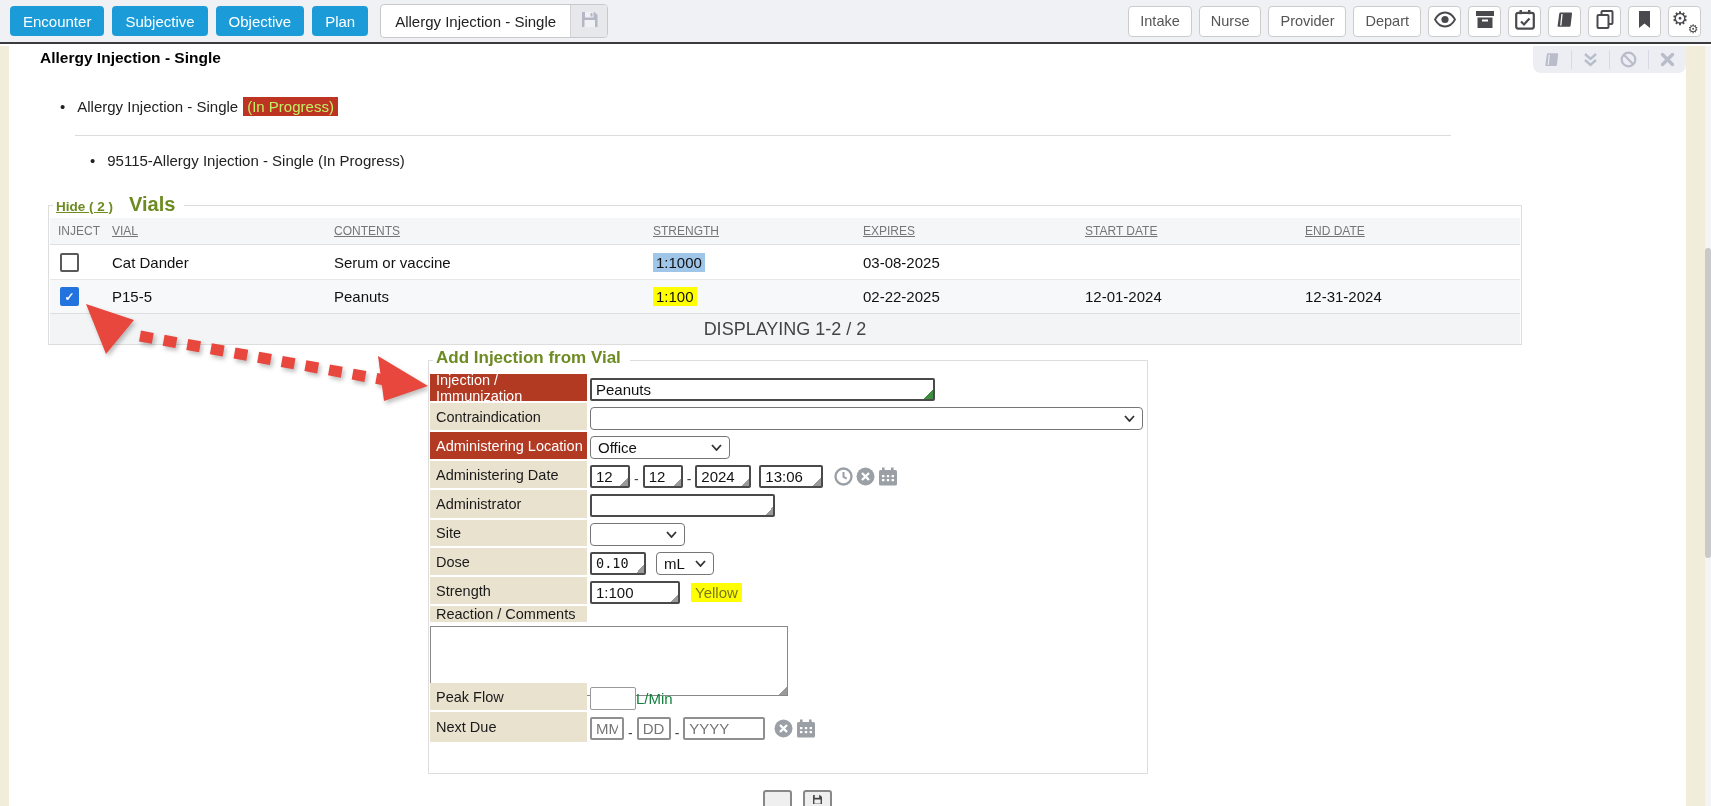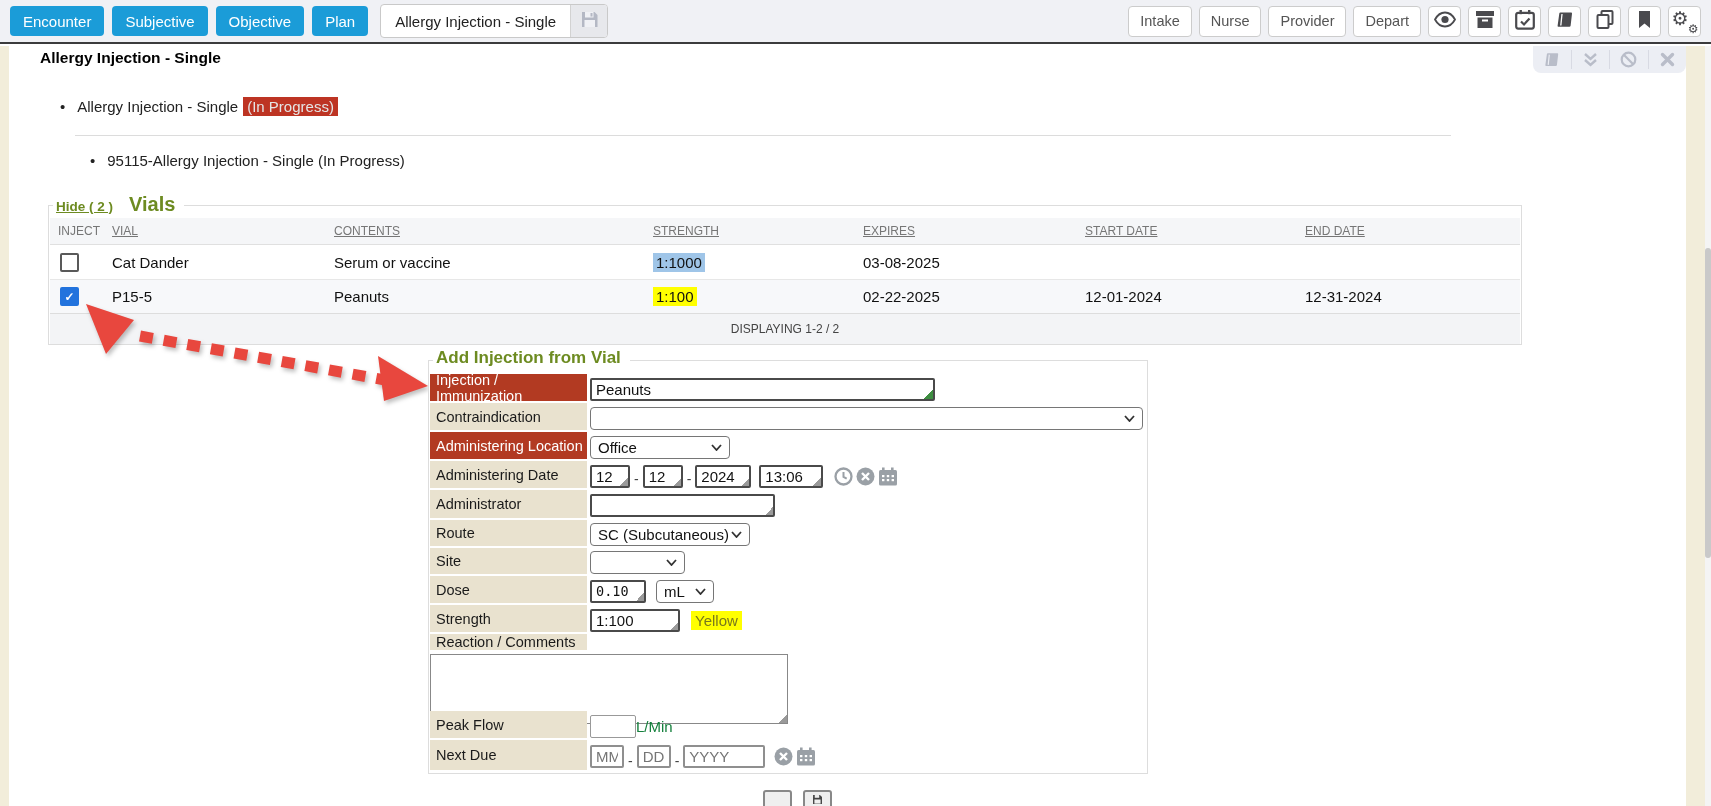--- a/index.html
+++ b/index.html
@@ -35,21 +35,21 @@
 
   
   .beige-left{position:absolute;left:0;top:46px;width:9px;height:760px;background:#f2edda;}
   .beige-right{position:absolute;left:1686px;top:46px;width:20px;height:760px;background:#f2edda;}
   .scrollbar{position:absolute;left:1705px;top:46px;width:6px;height:760px;background:#f4f4f4;}
   .scroll-thumb{position:absolute;left:0;top:202px;width:6px;height:310px;background:#c9c9c9;border-radius:3px;}
 
   
   .bullet{position:absolute;display:flex;align-items:center;font-size:15px;color:#222;}
   .bullet .dot{font-size:15px;margin-right:12px;color:#222;}
-  .badge-red{background:#bd3423;color:#e5e5e5;padding:1px 4px;margin-left:5px;}
+  .badge-red{background:#bd3423;color:#bef264;padding:1px 4px;margin-left:5px;}
   .hr1{position:absolute;left:75px;top:135px;width:1376px;height:1px;background:#dcdcdc;}
 
   
   .fset{position:absolute;border:1px solid #ddd;background:#fff;box-sizing:border-box;}
   .legend{position:absolute;top:-13px;left:4px;background:#fff;padding:0 9px 0 3px;
     display:flex;align-items:baseline;gap:16px;white-space:nowrap;}
   .olive{color:#6d8b21;}
   .hide-link{font-size:13.5px;font-weight:bold;text-decoration:underline;cursor:pointer;}
   .vials-title{font-size:20px;font-weight:bold;}
   .form-title{font-size:17px;font-weight:bold;}
@@ -59,21 +59,21 @@
   .trow{display:flex;align-items:center;box-sizing:border-box;}
   .thead{height:27px;background:#f5f6f8;border-bottom:1px solid #e0e0e0;color:#767676;font-size:12px;}
   .thlink{text-decoration:underline;cursor:pointer;}
   .c1{width:62px;padding-left:8px;box-sizing:border-box;}
   .c2{width:222px;}.c3{width:319px;}.c4{width:210px;}.c5{width:222px;}.c6{width:220px;}
   .c7{flex:1;}
   .vrow{height:34px;font-size:15px;color:#111;}
   .vrow1{background:#fff;}
   .vrow2{background:#f7f8fa;border-top:1px solid #e7e7e7;}
   .vfoot{height:31px;background:#f3f4f6;border-top:1px solid #ddd;justify-content:center;
-    font-size:12px;color:#444;}
+    font-size:18px;color:#444;}
   .cb{width:15px;height:15px;border:2px solid #595959;border-radius:2px;background:#fff;
     margin-left:10px;display:flex;align-items:center;justify-content:center;cursor:pointer;}
   .cb .tick{display:none;font-size:12px;line-height:1;color:#fff;font-weight:bold;}
   .cb.checked{background:#2273dd;border-color:#2273dd;}
   .cb.checked .tick{display:block;}
   .hl-blue{background:#9fc5e8;padding:1px 3px;}
   .hl-yellow{background:#ffff00;padding:1px 3px;}
 
   
   .arrow-svg{position:absolute;left:78px;top:298px;filter:drop-shadow(2px 3px 2px rgba(0,0,0,0.25));}
@@ -355,31 +355,20 @@
         </div>
       </div>
 
       <div class="frow" style="height:30px;">
         <div class="flabel">Administrator</div>
         <div class="fctrl">
           <input class="inp corner-gray" style="width: 185px;" value="">
         </div>
       </div>
 
-      <div class="frow" style="height:28px;">
-        <div class="flabel">Route</div>
-        <div class="fctrl">
-          <div class="sel" style="width:160px;">
-            <span>SC (Subcutaneous)</span>
-            <svg width="11" height="7" viewBox="0 0 11 7">
-                <polyline points="1,1 5.5,6 10,1" fill="none" stroke="#333" stroke-width="1.8"></polyline>
-              </svg>
-          </div>
-        </div>
-      </div>
 
       <div class="frow" style="height:28px;">
         <div class="flabel">Site</div>
         <div class="fctrl">
           <div class="sel" style="width:95px;">
             <span></span>
             <svg width="11" height="7" viewBox="0 0 11 7">
                 <polyline points="1,1 5.5,6 10,1" fill="none" stroke="#333" stroke-width="1.8"></polyline>
               </svg>
           </div>

